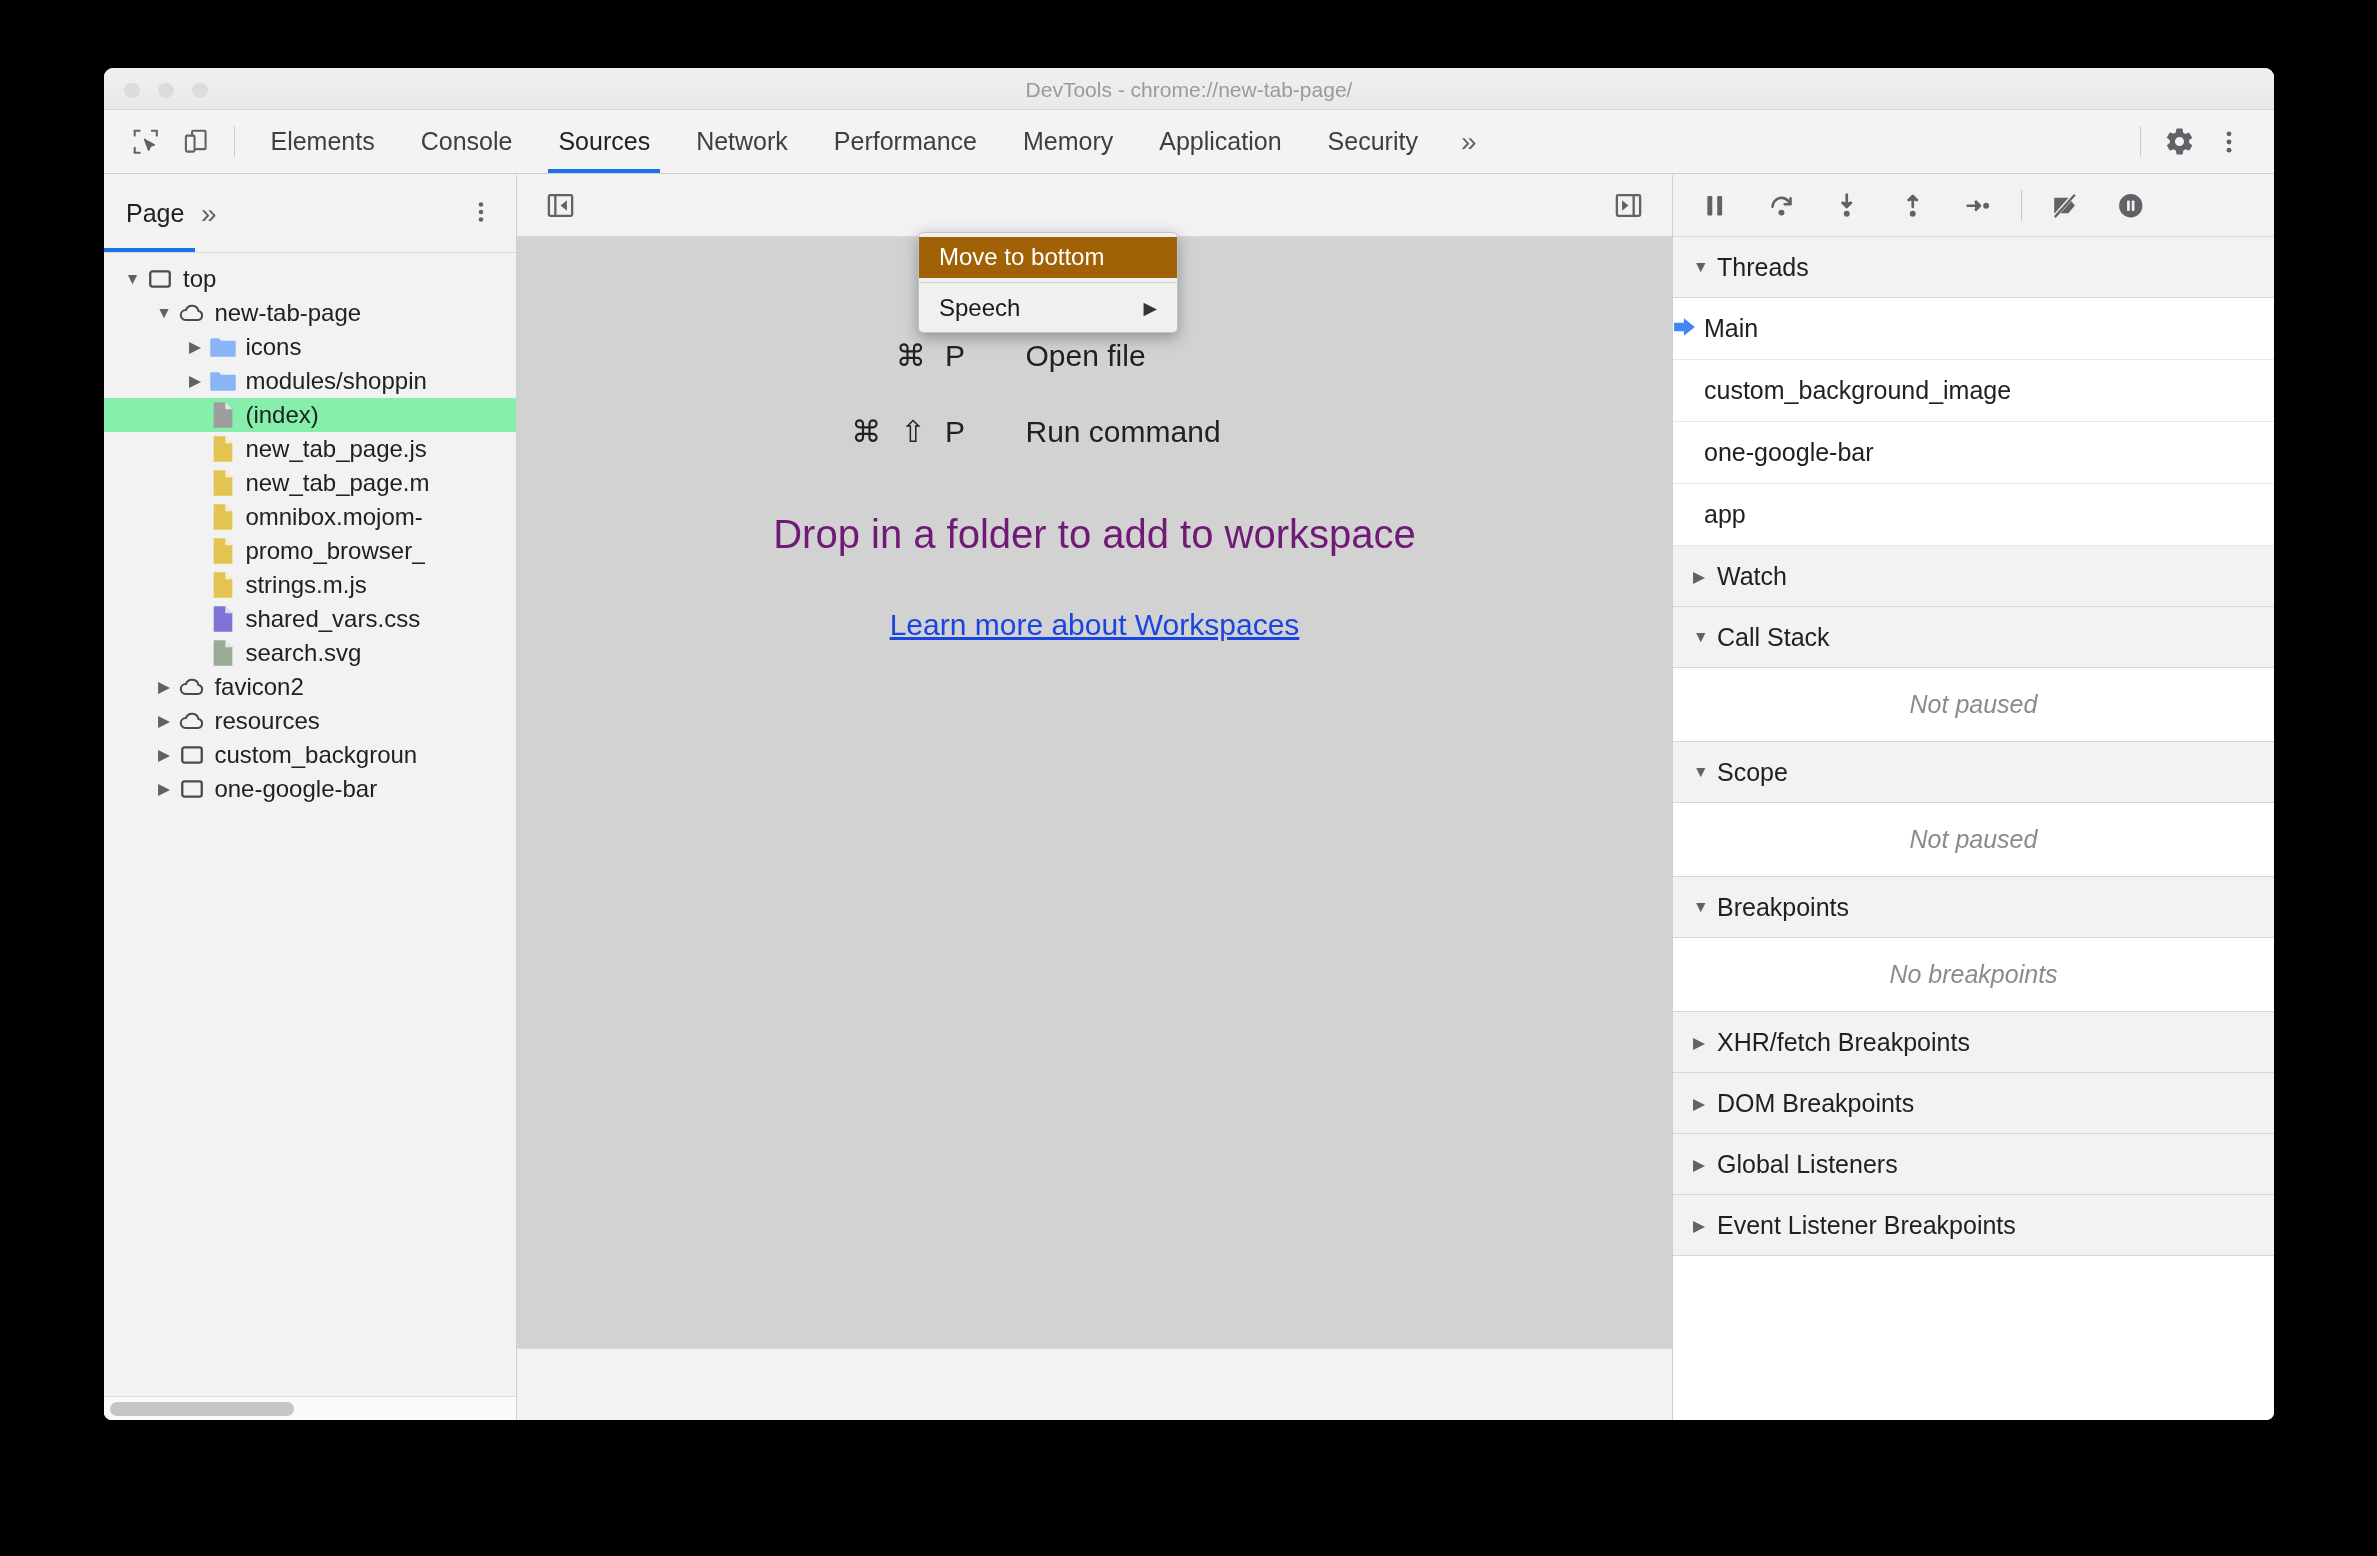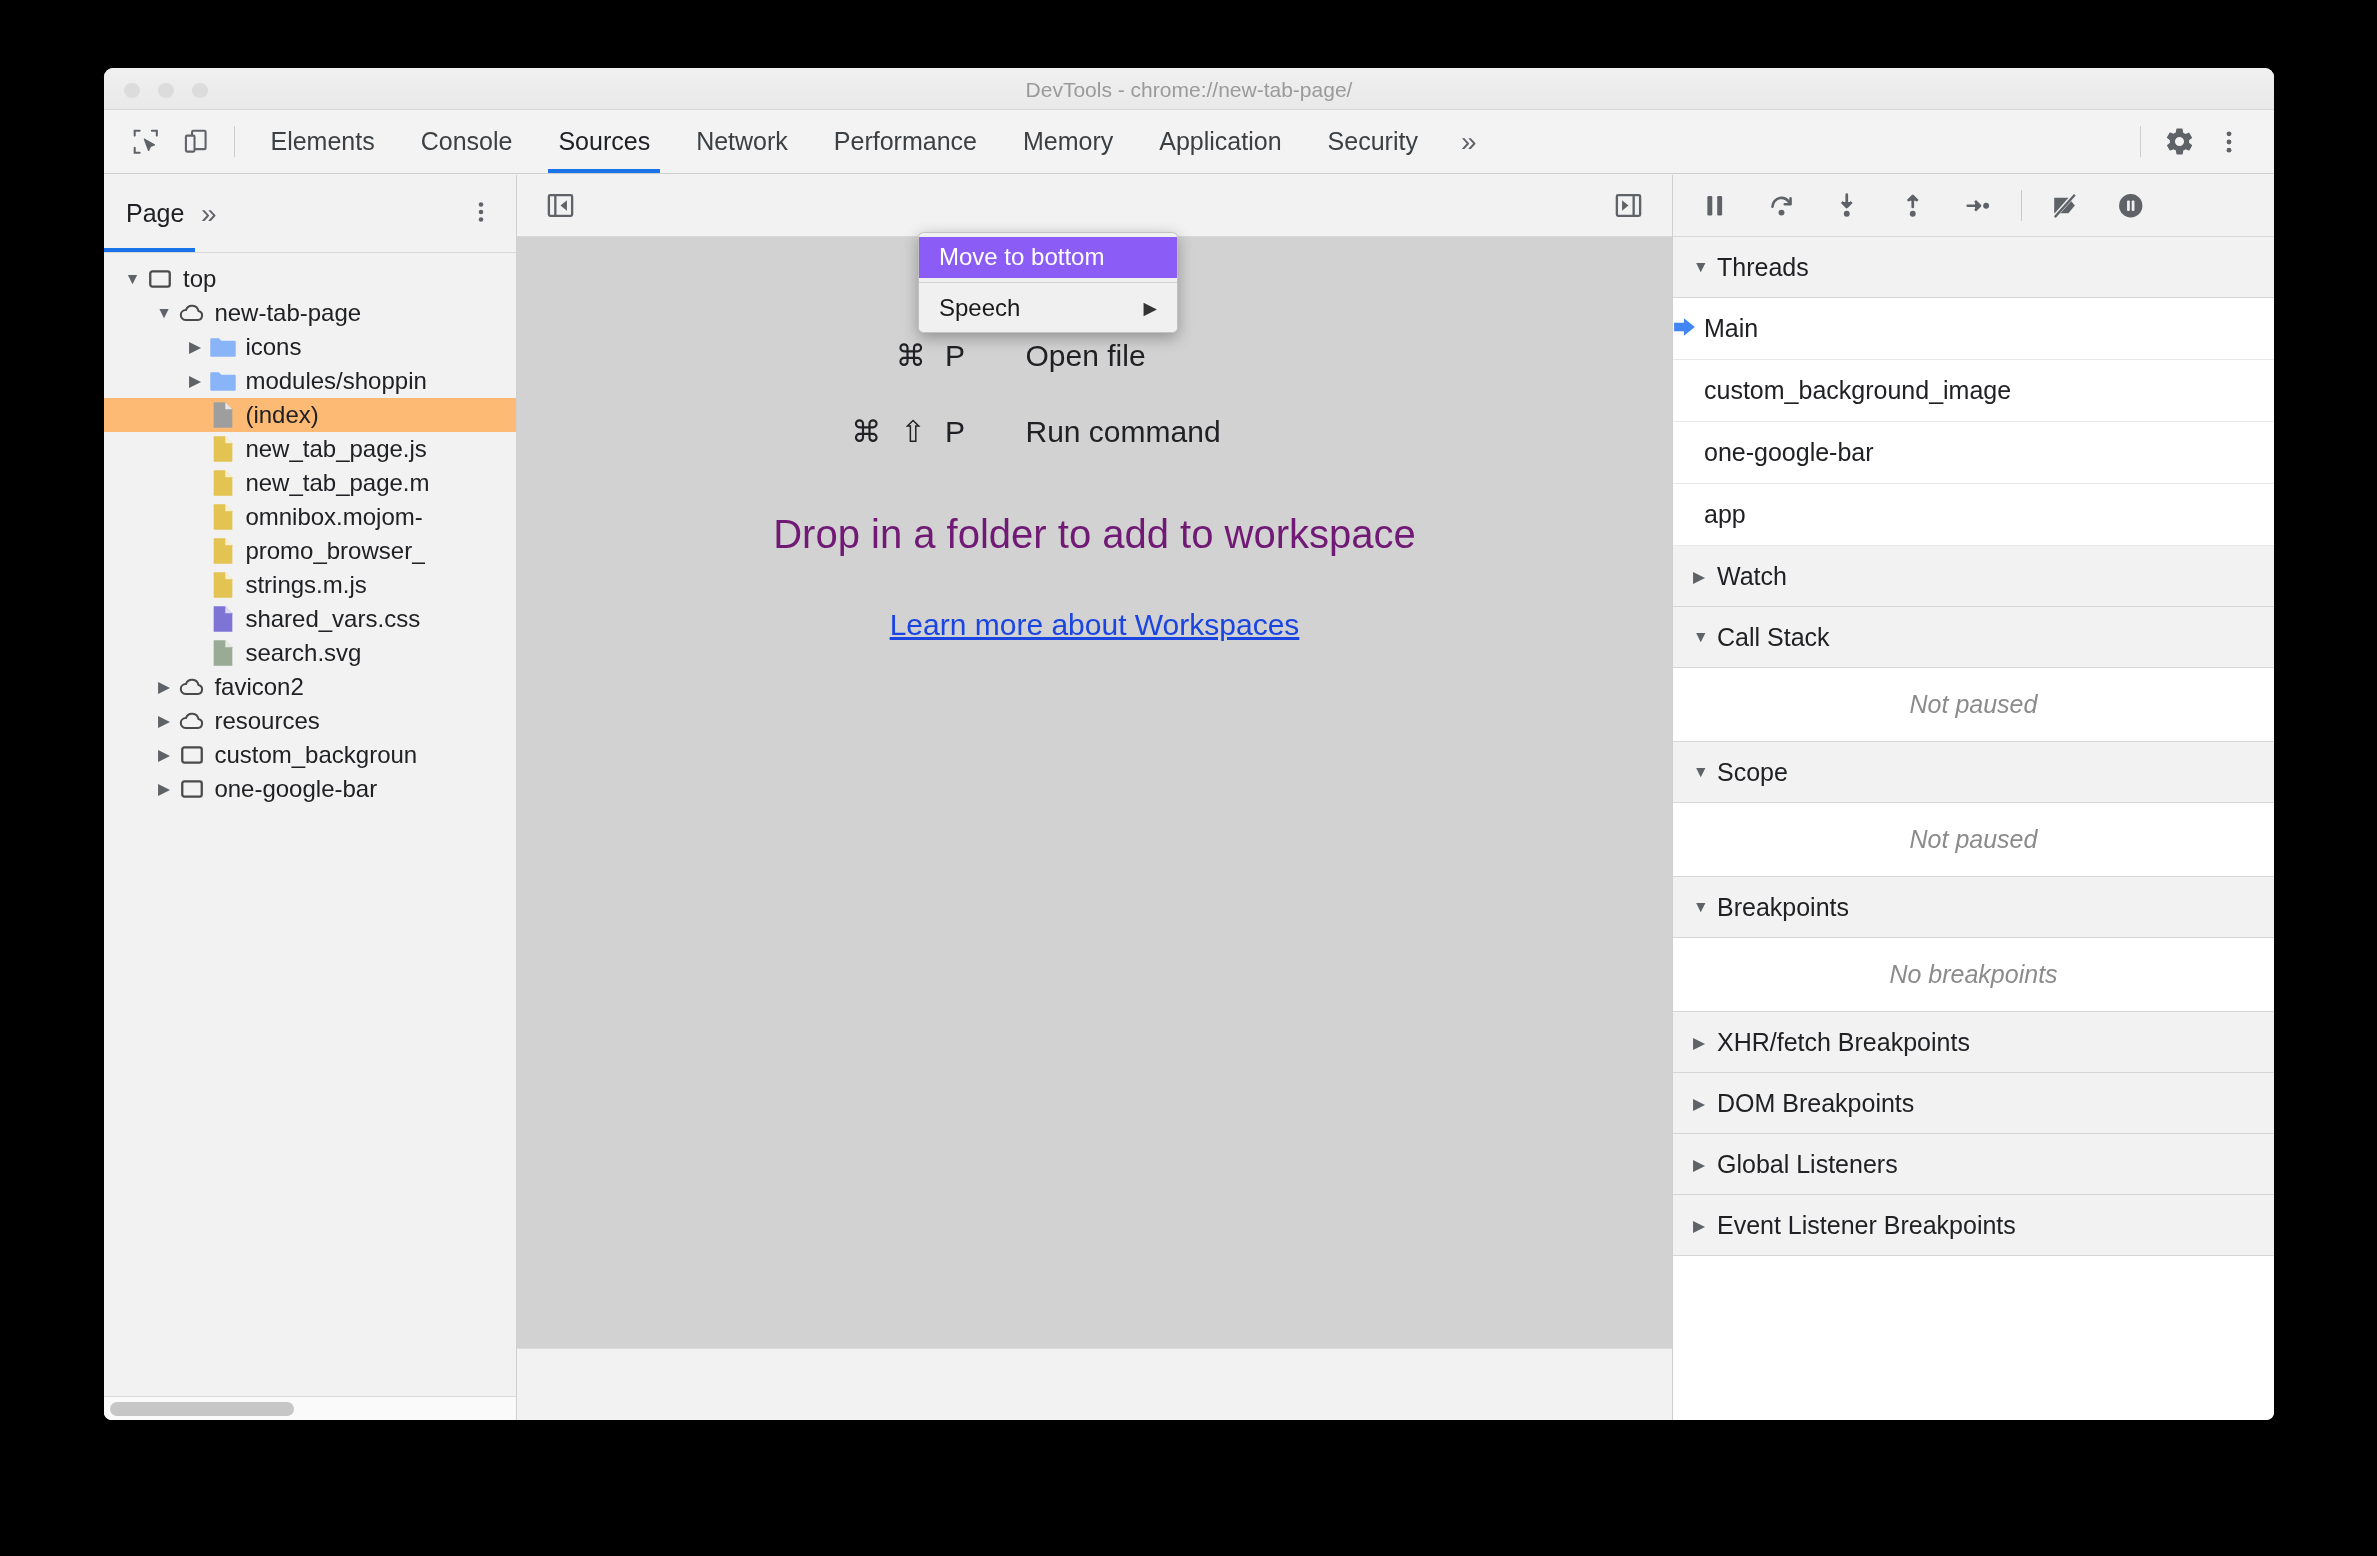--- a/index.html
+++ b/index.html
@@ -50,21 +50,21 @@
   #navigator { width:413px; background:#f2f2f2; border-right:0.9px solid #cfcfcf;
     display:flex; flex-direction:column; position:relative; }
   #nav-toolbar { height:78px; display:flex; align-items:center; border-bottom:0.9px solid #d8d8d8;
     position:relative; background:#f2f2f2; }
   .nav-tab { padding:0 0 0 22px; font-size:25px; color:#202124; height:100%;
     display:flex; align-items:center; position:relative; cursor:pointer; }
   .nav-tab.active::after { content:""; position:absolute; left:0; right:-11px; bottom:0; height:3.7px; background:#1a73e8; }
   #nav-more { margin-left:auto; padding-right:22px; cursor:pointer; }
   #tree { flex:1; overflow:hidden; padding-top:9.2px; font-size:24px; color:#202124; }
   .row { height:34px; display:flex; align-items:center; white-space:nowrap; cursor:pointer; }
-  .row.selected { background:#fdba74; }
+  .row.selected { background:#86efac; }
   .tw { width:24px; display:flex; align-items:center; justify-content:center; flex:0 0 24px; }
   .tw span { color:#5f6368; font-size:15.7px; line-height:1; }
   .ic { width:31px; flex:0 0 31px; display:flex; align-items:center; justify-content:center; margin-right:7.4px; }
   .lbl { overflow:hidden; }
   #nav-scroll { height:24px; border-top:0.9px solid #dcdcdc; background:#fafafa; position:relative; }
   #nav-scroll-thumb { position:absolute; left:5.5px; top:4.6px; width:184px; height:14px;
     background:#c6c6c6; border-radius:7.4px; cursor:pointer; }
 
   
   #editor { flex:1; display:flex; flex-direction:column; background:#f2f2f2; border-right:0.9px solid #cfcfcf; }
@@ -105,21 +105,21 @@
   }
 
   
   #ctxmenu {
     position:absolute; left:814px; top:164px; width:260px;
     background:#f0f0f0; border-radius:5.5px; border:0.9px solid #c2c2c2;
     box-shadow:0 4.6px 14.7px rgba(0,0,0,0.3); padding:3.7px 0; z-index:50; overflow:hidden;
   }
   .ctx-item { height:41px; display:flex; align-items:center; padding:0 20px;
     font-size:24px; color:#1a1a1a; cursor:pointer; }
-  .ctx-item.highlight { background:#8b5cf6; color:#fff; }
+  .ctx-item.highlight { background:#a16207; color:#fff; }
   .ctx-div { height:0.9px; background:#d3d3d3; margin:4.6px 0; }
   .ctx-arrow { margin-left:auto; font-size:17.5px; color:#333; }
 </style>
 </head>
 <body>
 
 <div id="window">
 
   <div id="titlebar">
     <div class="traffic">

